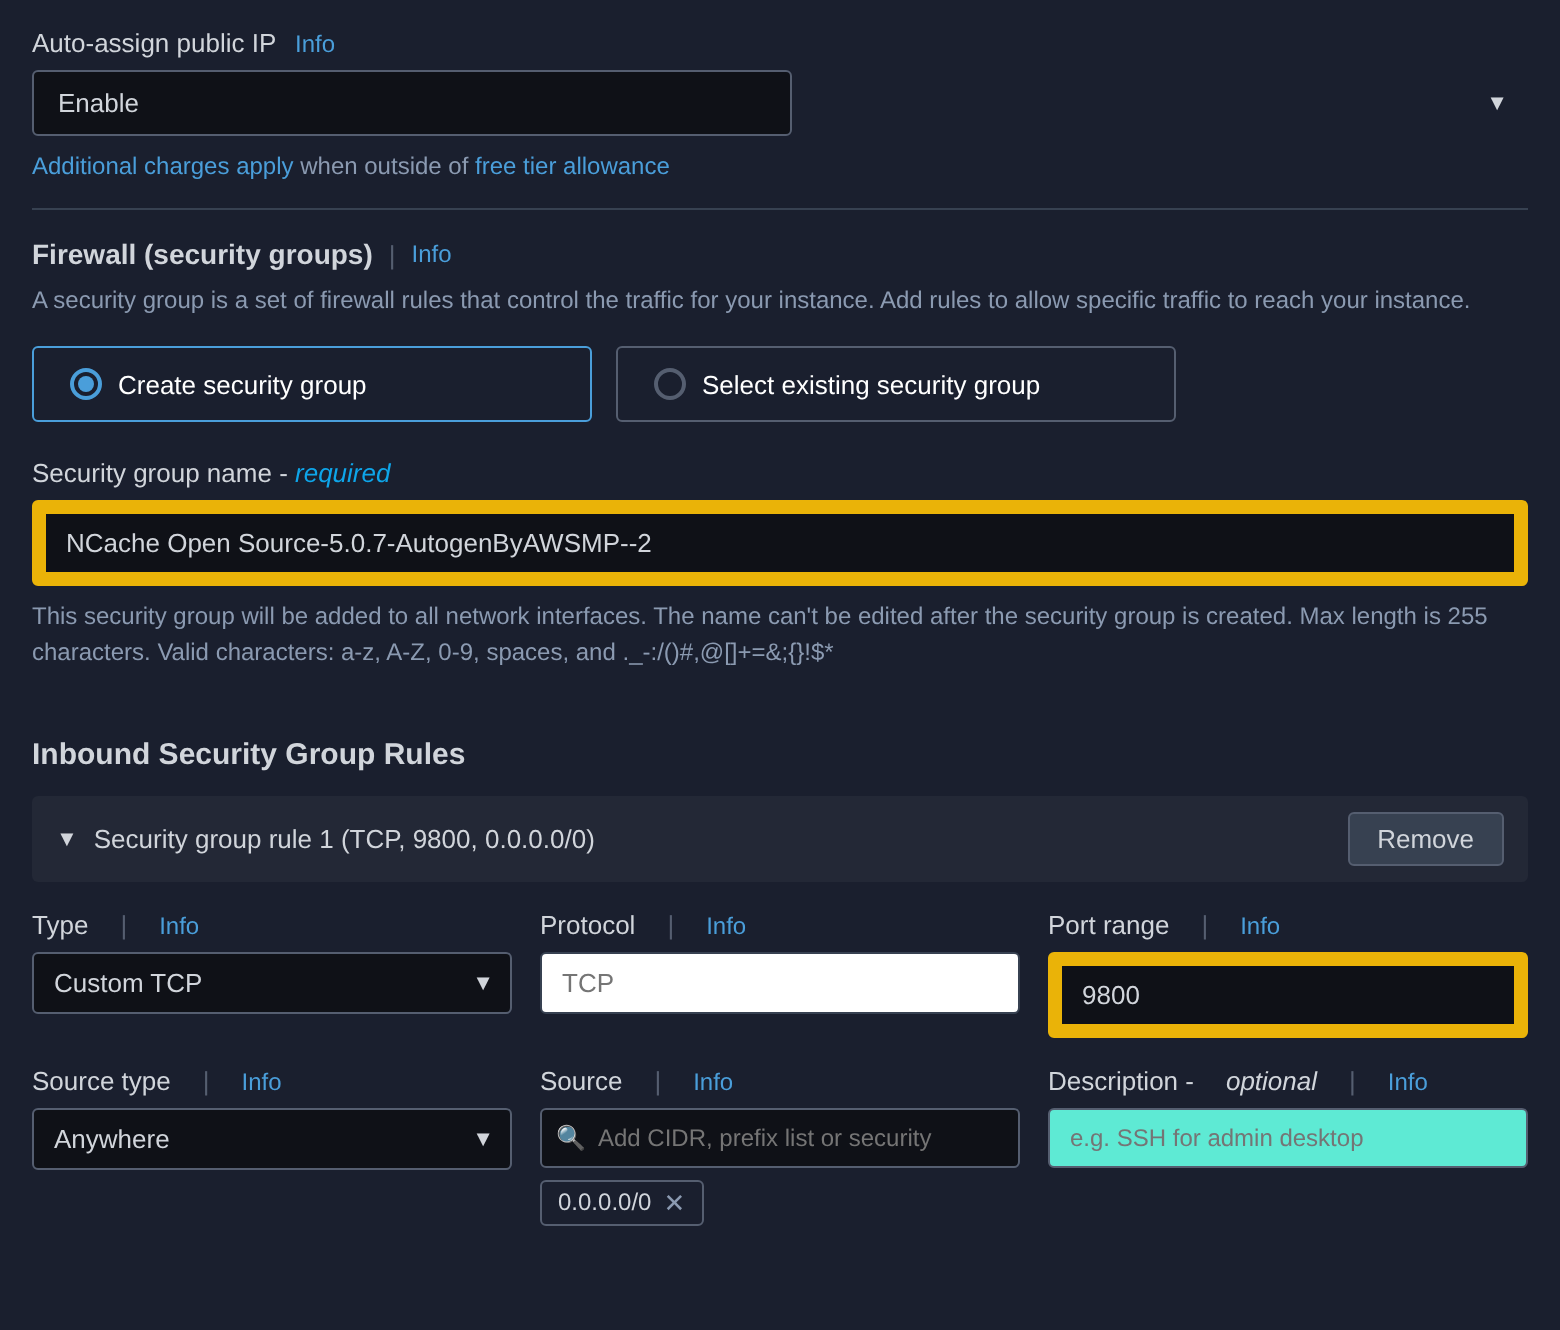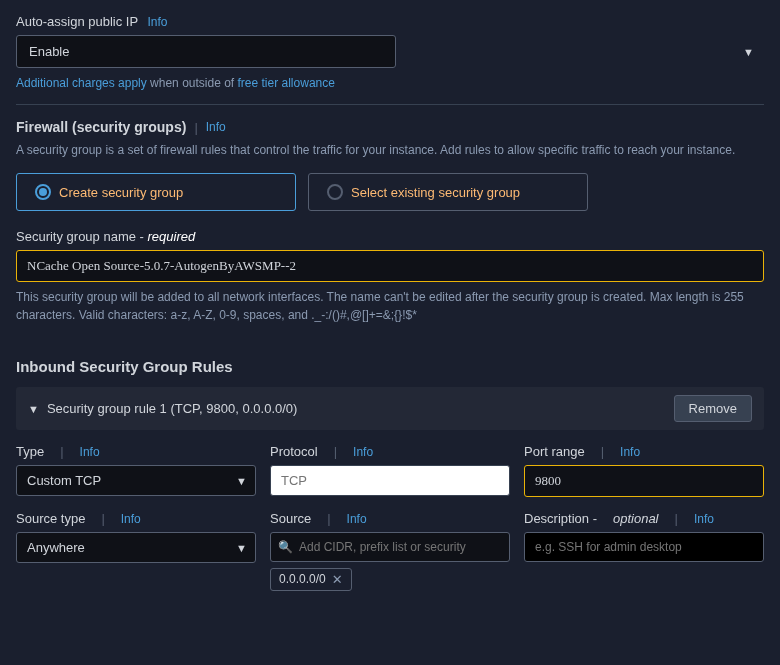--- a/index.html
+++ b/index.html
@@ -117,42 +117,41 @@
       background: transparent;
     }
     .radio-circle.selected::after {
       content: '';
       width: 8px;
       height: 8px;
       border-radius: 50%;
       background: #4a9eda;
     }
     .radio-label {
-      color: #fdba74;
+      color: #ffffff;
       font-size: 13px;
     }
     .field-label {
       color: #d1d5db;
       font-size: 13px;
       margin-bottom: 6px;
     }
     .field-label em {
       font-style: italic;
-      color: #ffffff;
+      color: #0ea5e9;
     }
     .text-input {
       width: 100%;
       background-color: #0f1117;
-      border: 1px solid #eab308;
+      border: 7px solid #eab308;
       color: #d1d5db;
       padding: 7px 10px;
       font-size: 13px;
       border-radius: 3px;
       margin-bottom: 6px;
-      font-family: Liberation Serif, serif;
     }
     .field-hint {
       color: #8b9ab1;
       font-size: 12px;
       margin-bottom: 30px;
       line-height: 1.5;
     }
     .section-title {
       color: #d1d5db;
       font-size: 15px;
@@ -275,21 +274,21 @@
       font-size: 12px;
       color: #d1d5db;
     }
     .tag-close {
       cursor: pointer;
       color: #8b9ab1;
       font-size: 13px;
     }
     .desc-placeholder {
       width: 100%;
-      background-color: #000000;
+      background-color: #5eead4;
       border: 1px solid #555e70;
       color: #6b7280;
       padding: 7px 10px;
       font-size: 12px;
       border-radius: 3px;
     }
   </style>
 </head>
 <body>
 

